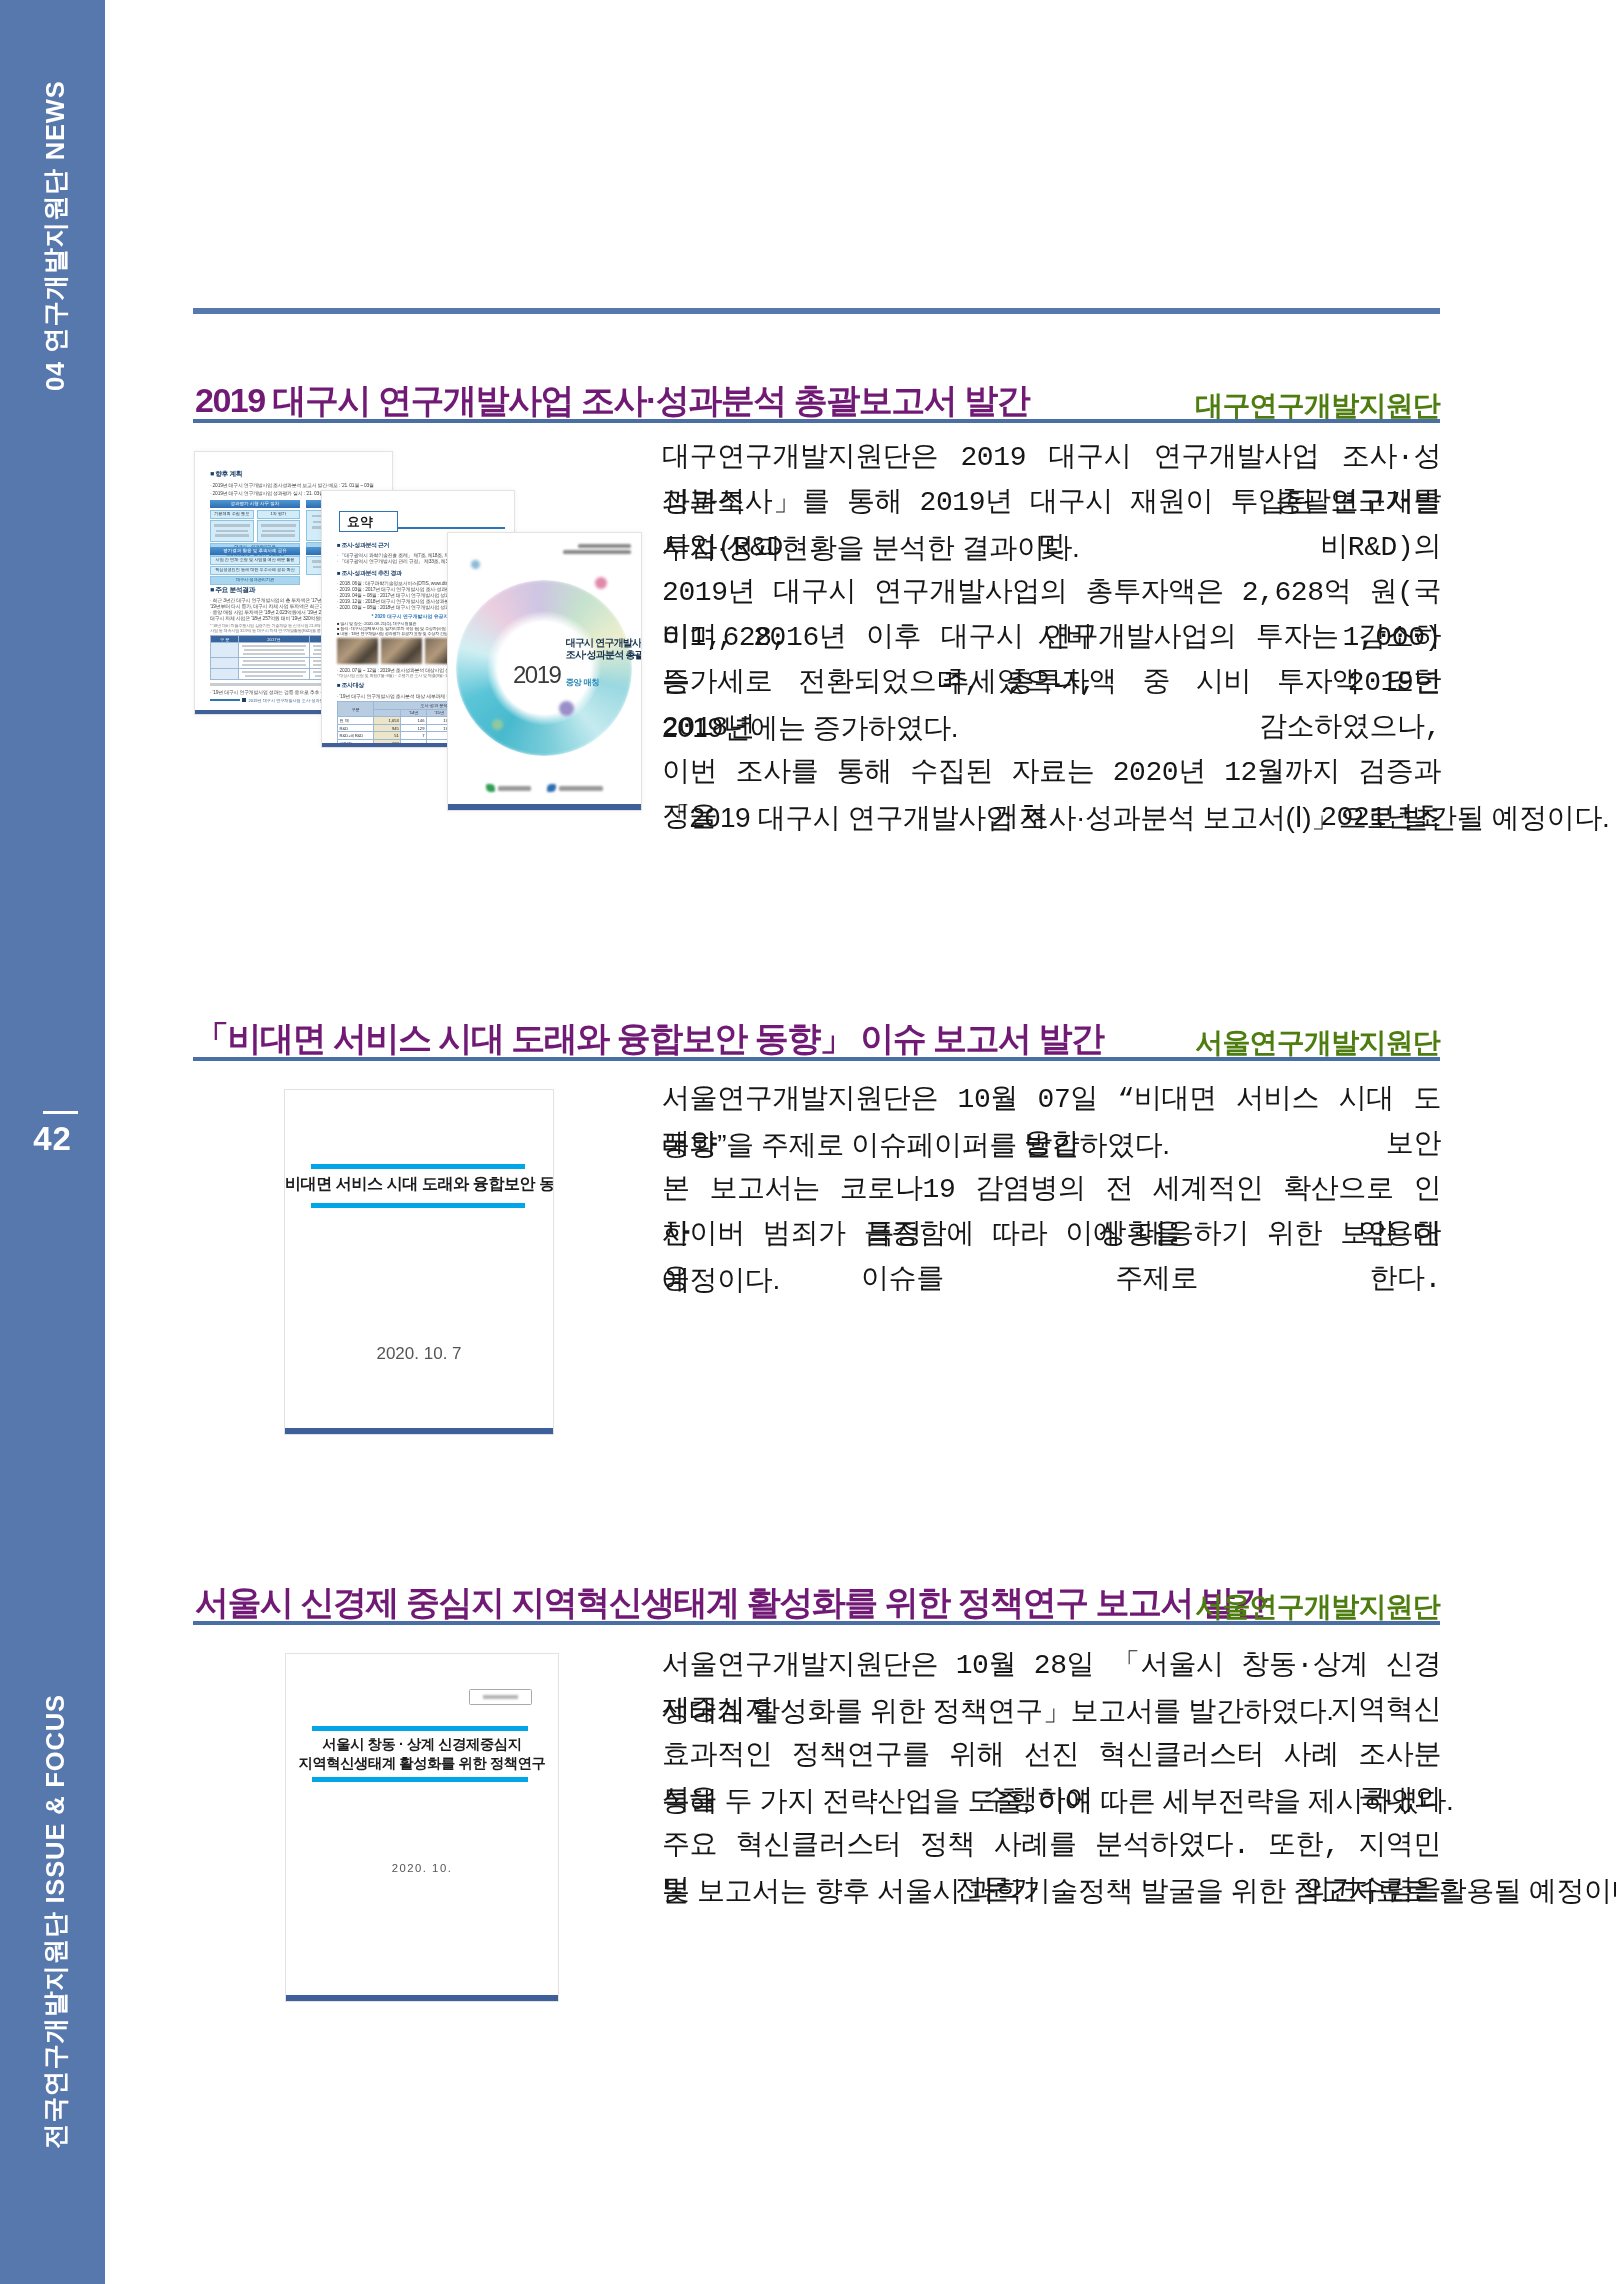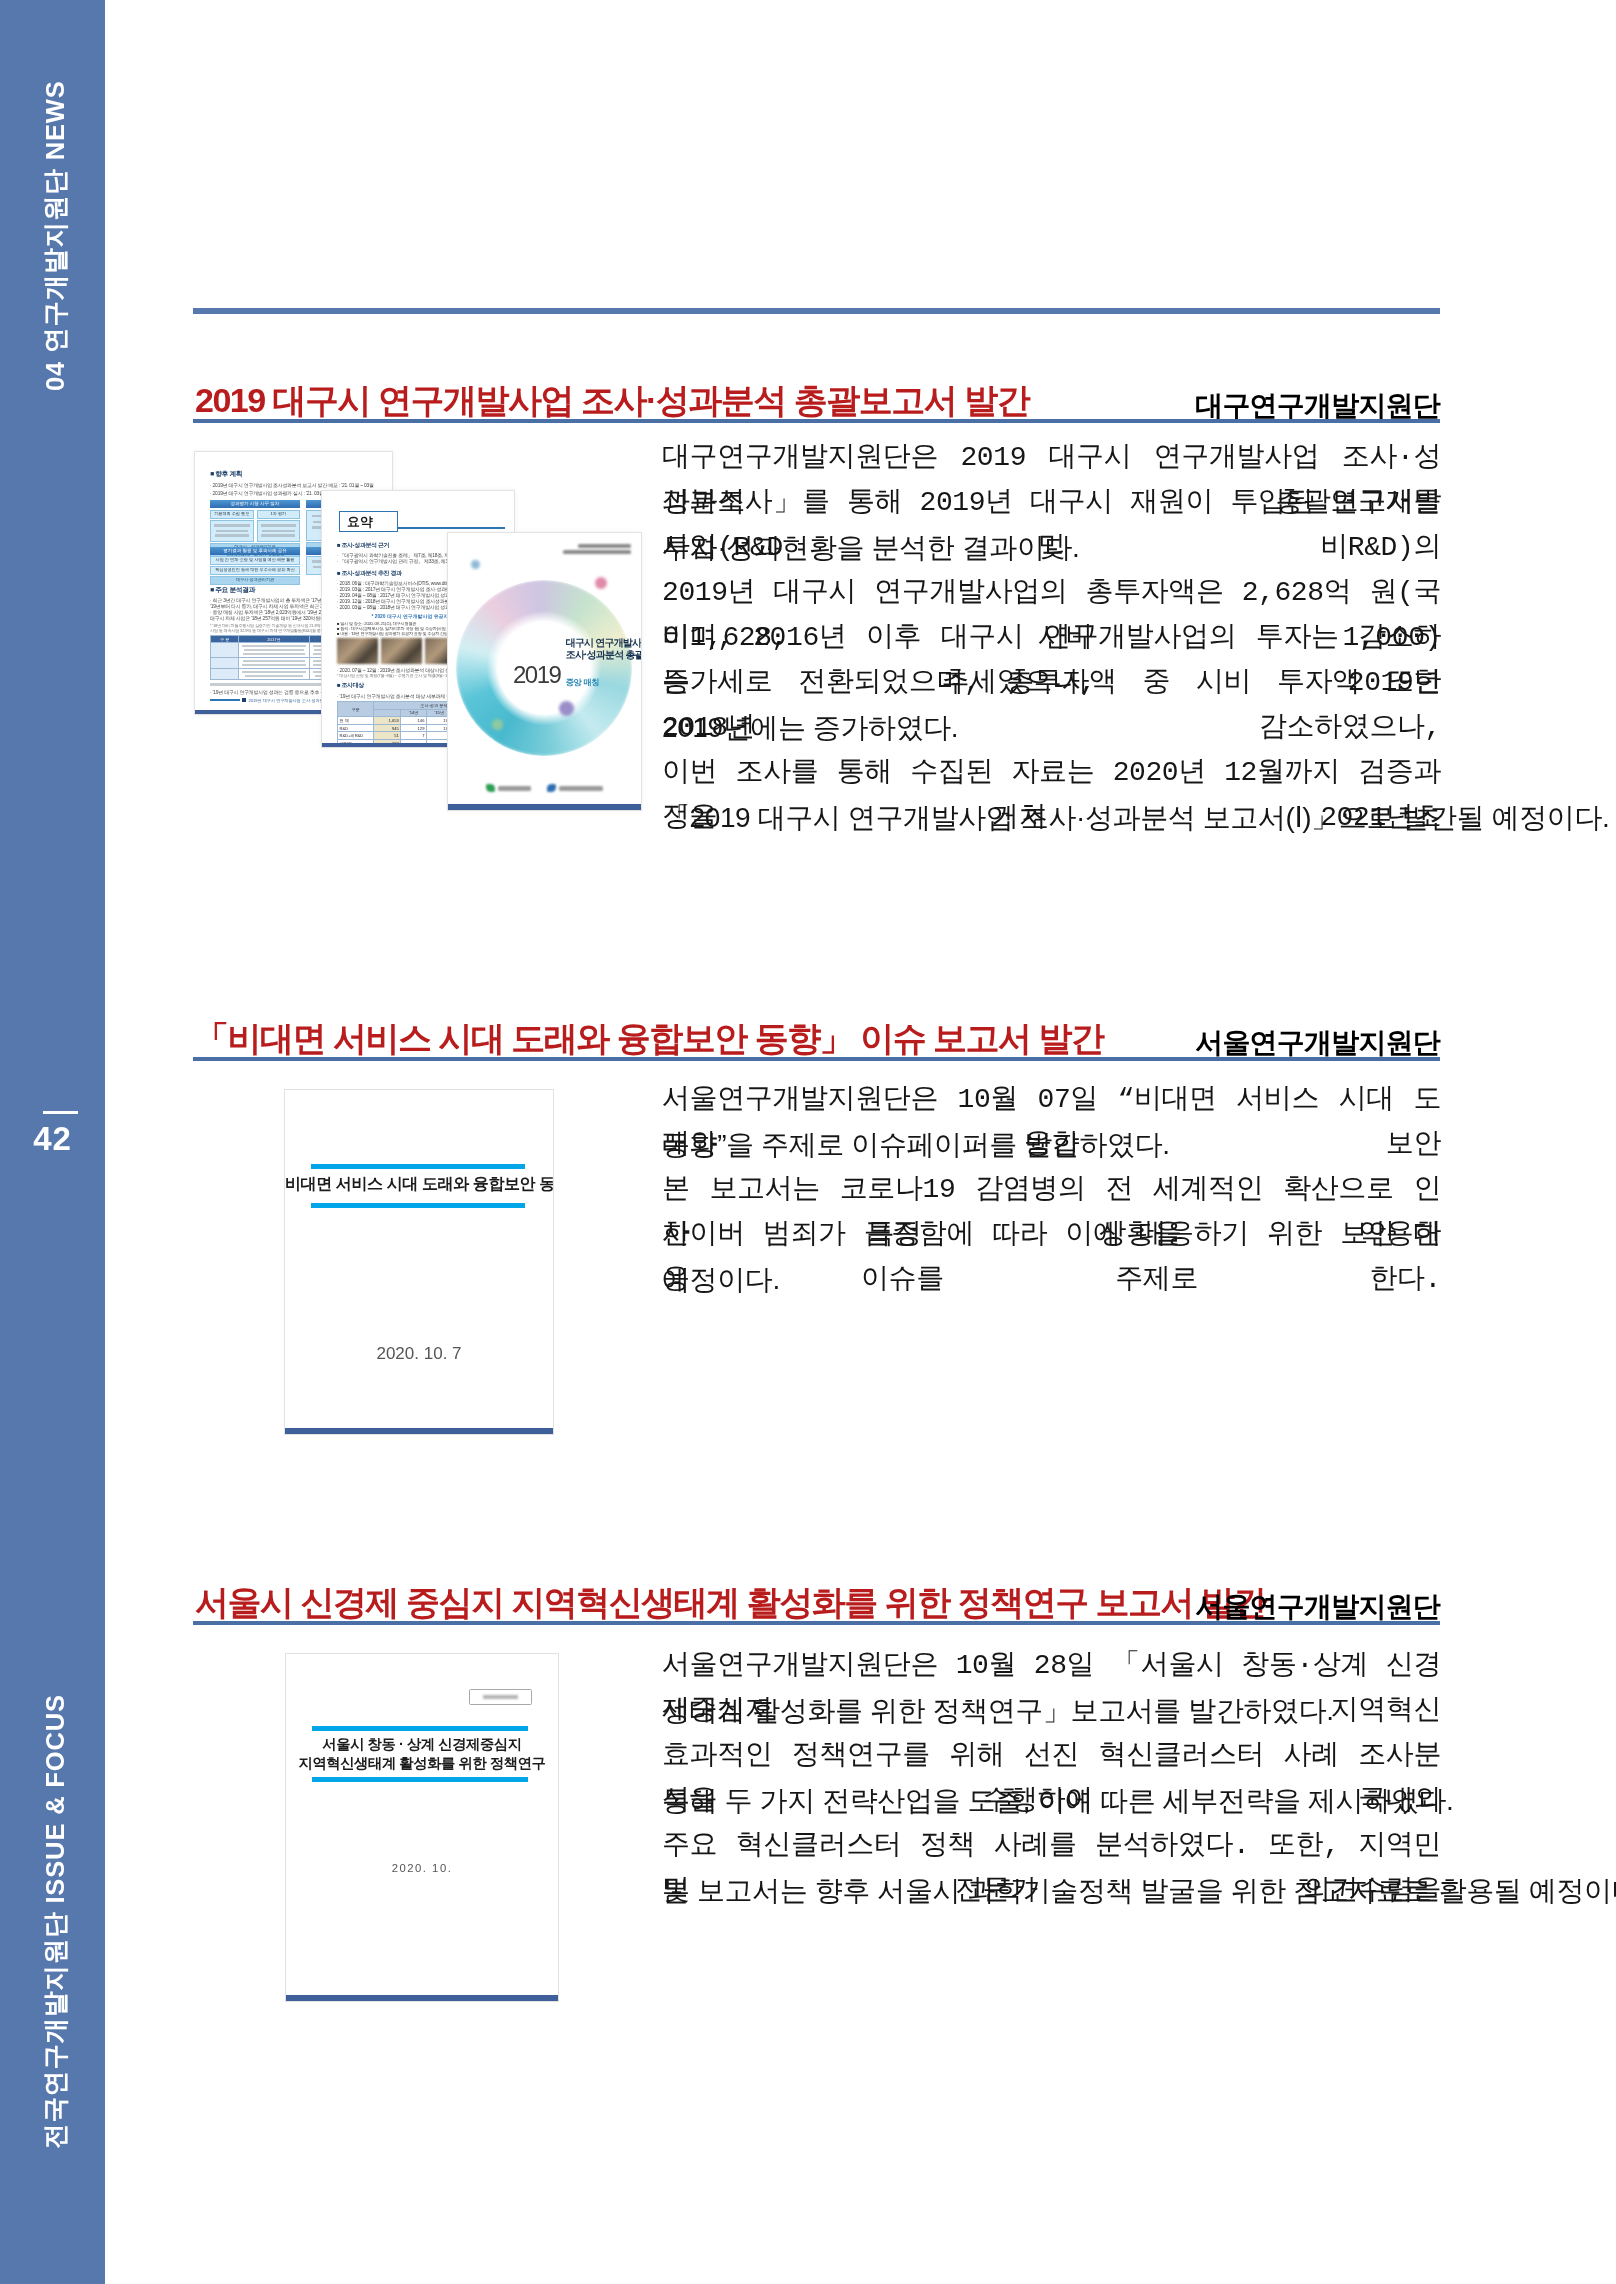--- a/index.html
+++ b/index.html
@@ -10,23 +10,23 @@
   .vtext{position:absolute;white-space:nowrap;color:#ffffff;font-weight:bold;font-size:25.6px;
          letter-spacing:0.8px;transform-origin:0 0;transform:rotate(-90deg);}
   .vtop{left:38px;top:391px;}
   .vbottom{left:38px;top:2149px;}
   .pn-line{position:absolute;left:43px;top:1111px;width:35px;height:3px;background:#ffffff;}
   .pn{position:absolute;left:0;top:1120px;width:105px;text-align:center;color:#ffffff;
       font-weight:bold;font-size:33px;letter-spacing:0.8px;}
   
   .rule-top{position:absolute;left:193px;top:308px;width:1247px;height:6px;background:#5678ad;}
   .h-underline{position:absolute;left:193px;width:1247px;height:3.8px;background:#4a6fa5;}
-  .art-title{position:absolute;left:195px;color:#b91c1c;font-weight:800;font-size:34px;
+  .art-title{position:absolute;left:195px;color:#701a75;font-weight:800;font-size:34px;
              letter-spacing:-1.5px;white-space:nowrap;}
-  .agency{position:absolute;right:176px;color:#000000;font-weight:800;font-size:28px;
+  .agency{position:absolute;right:176px;color:#4d7c0f;font-weight:800;font-size:28px;
           letter-spacing:-0.8px;white-space:nowrap;margin-left:12px;}
   
   .body-block{position:absolute;left:662px;width:779px;color:#161616;font-size:28px;
               letter-spacing:-0.4px;}
   .bl{height:45px;line-height:45px;white-space:nowrap;overflow:visible;}
   .bl.j{white-space:normal;text-align:justify;text-align-last:justify;font-family:Liberation Mono, monospace;}
   
   .mini-page{position:absolute;background:#ffffff;border:0.8px solid #e3e3e3;overflow:hidden;
              box-shadow:0 0 4.5px rgba(0,0,0,0.06);}
   .pgA{left:194px;top:451px;width:197px;height:262px;z-index:1;padding:0;}

